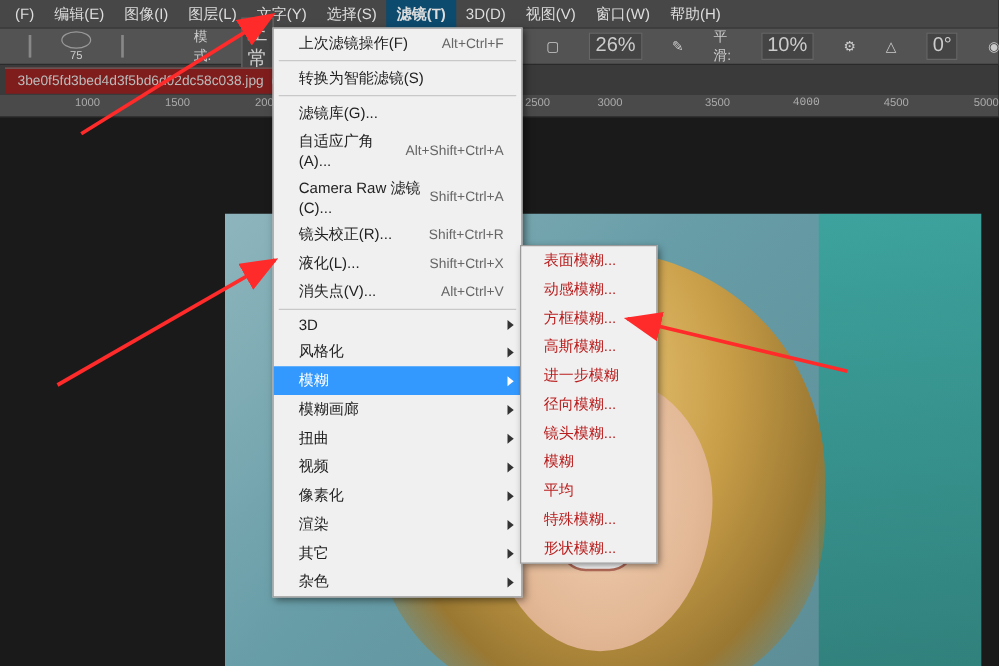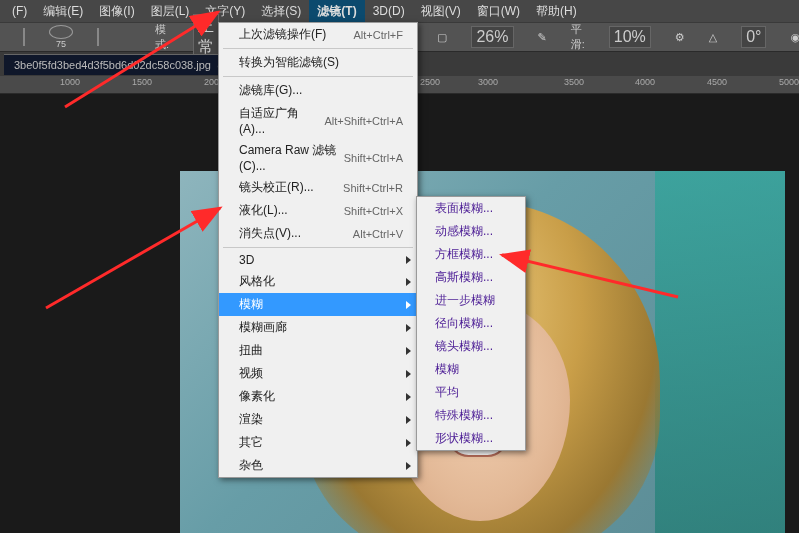--- a/index.html
+++ b/index.html
@@ -52,21 +52,21 @@
   }
   .tabbar {
     height: 24px;
     background: #3a3a3a;
     display: flex; align-items: center;
     padding-left: 4px;
     font-size: 11px;
     color: #bbb;
   }
   .tab {
-    background: #0f172a;
+    background: #7f1d1d;
     padding: 4px 10px;
     border-top: 1px solid #666;
     display: flex; align-items: flex-end; gap: 6px;
   }
   .tab .close { font-size:11px; color:#ccc; }
   .ruler-h {
     position: absolute;
     left: 0; top: 76px;
     width: 100%; height: 18px;
     background: #4a4a4a;
@@ -147,21 +147,21 @@
     border-left:5px solid #333; border-top:4px solid transparent; border-bottom:4px solid transparent;
   }
   .dropdown-menu .row.highlight .arrow { border-left-color:#fff; }
   .submenu {
     position: absolute;
     left: 416px; top: 196px;
     width: 110px;
     background: #f0f0f0;
     border: 1px solid #9a9a9a;
     box-shadow: 2px 2px 6px rgba(0,0,0,0.5);
-    color:#4c1d95; font-size:12px; z-index:101;
+    color:#b91c1c; font-size:12px; z-index:101;
   }
   .submenu .row { padding:3px 14px 3px 18px; position:relative; }
   
   .arrow-svg { position:absolute; left:0; top:0; pointer-events:none; z-index:200; }
 </style>
 </head>
 <body>
 
 <div class="menubar">
   <span class="menu-item">(F)</span>
@@ -208,21 +208,21 @@
   </div>
 </div>
 
 <div class="ruler-h">
     <span class="tick" style="left: 70px;">1000</span>
     <span class="tick" style="left: 142px;">1500</span>
     <span class="tick" style="left: 214px;">2000</span>
     <span class="tick" style="left: 430px;">2500</span>
     <span class="tick" style="left: 488px;">3000</span>
     <span class="tick" style="left: 574px;">3500</span>
-    <span class="tick" style="left: 645px;">4000</span>
+    <span class="tick" style="left: 645px; font-family: Liberation Mono, monospace;">4000</span>
     <span class="tick" style="left: 717px; text-align: center;">4500</span>
     <span class="tick" style="left: 789px;">5000</span>
   </div>
 
 <div class="canvas-area">
   <div class="photo">
     <div class="window-r"></div>
     <div class="hair"></div>
     <div class="face"></div>
     <div class="eye-l"></div>

